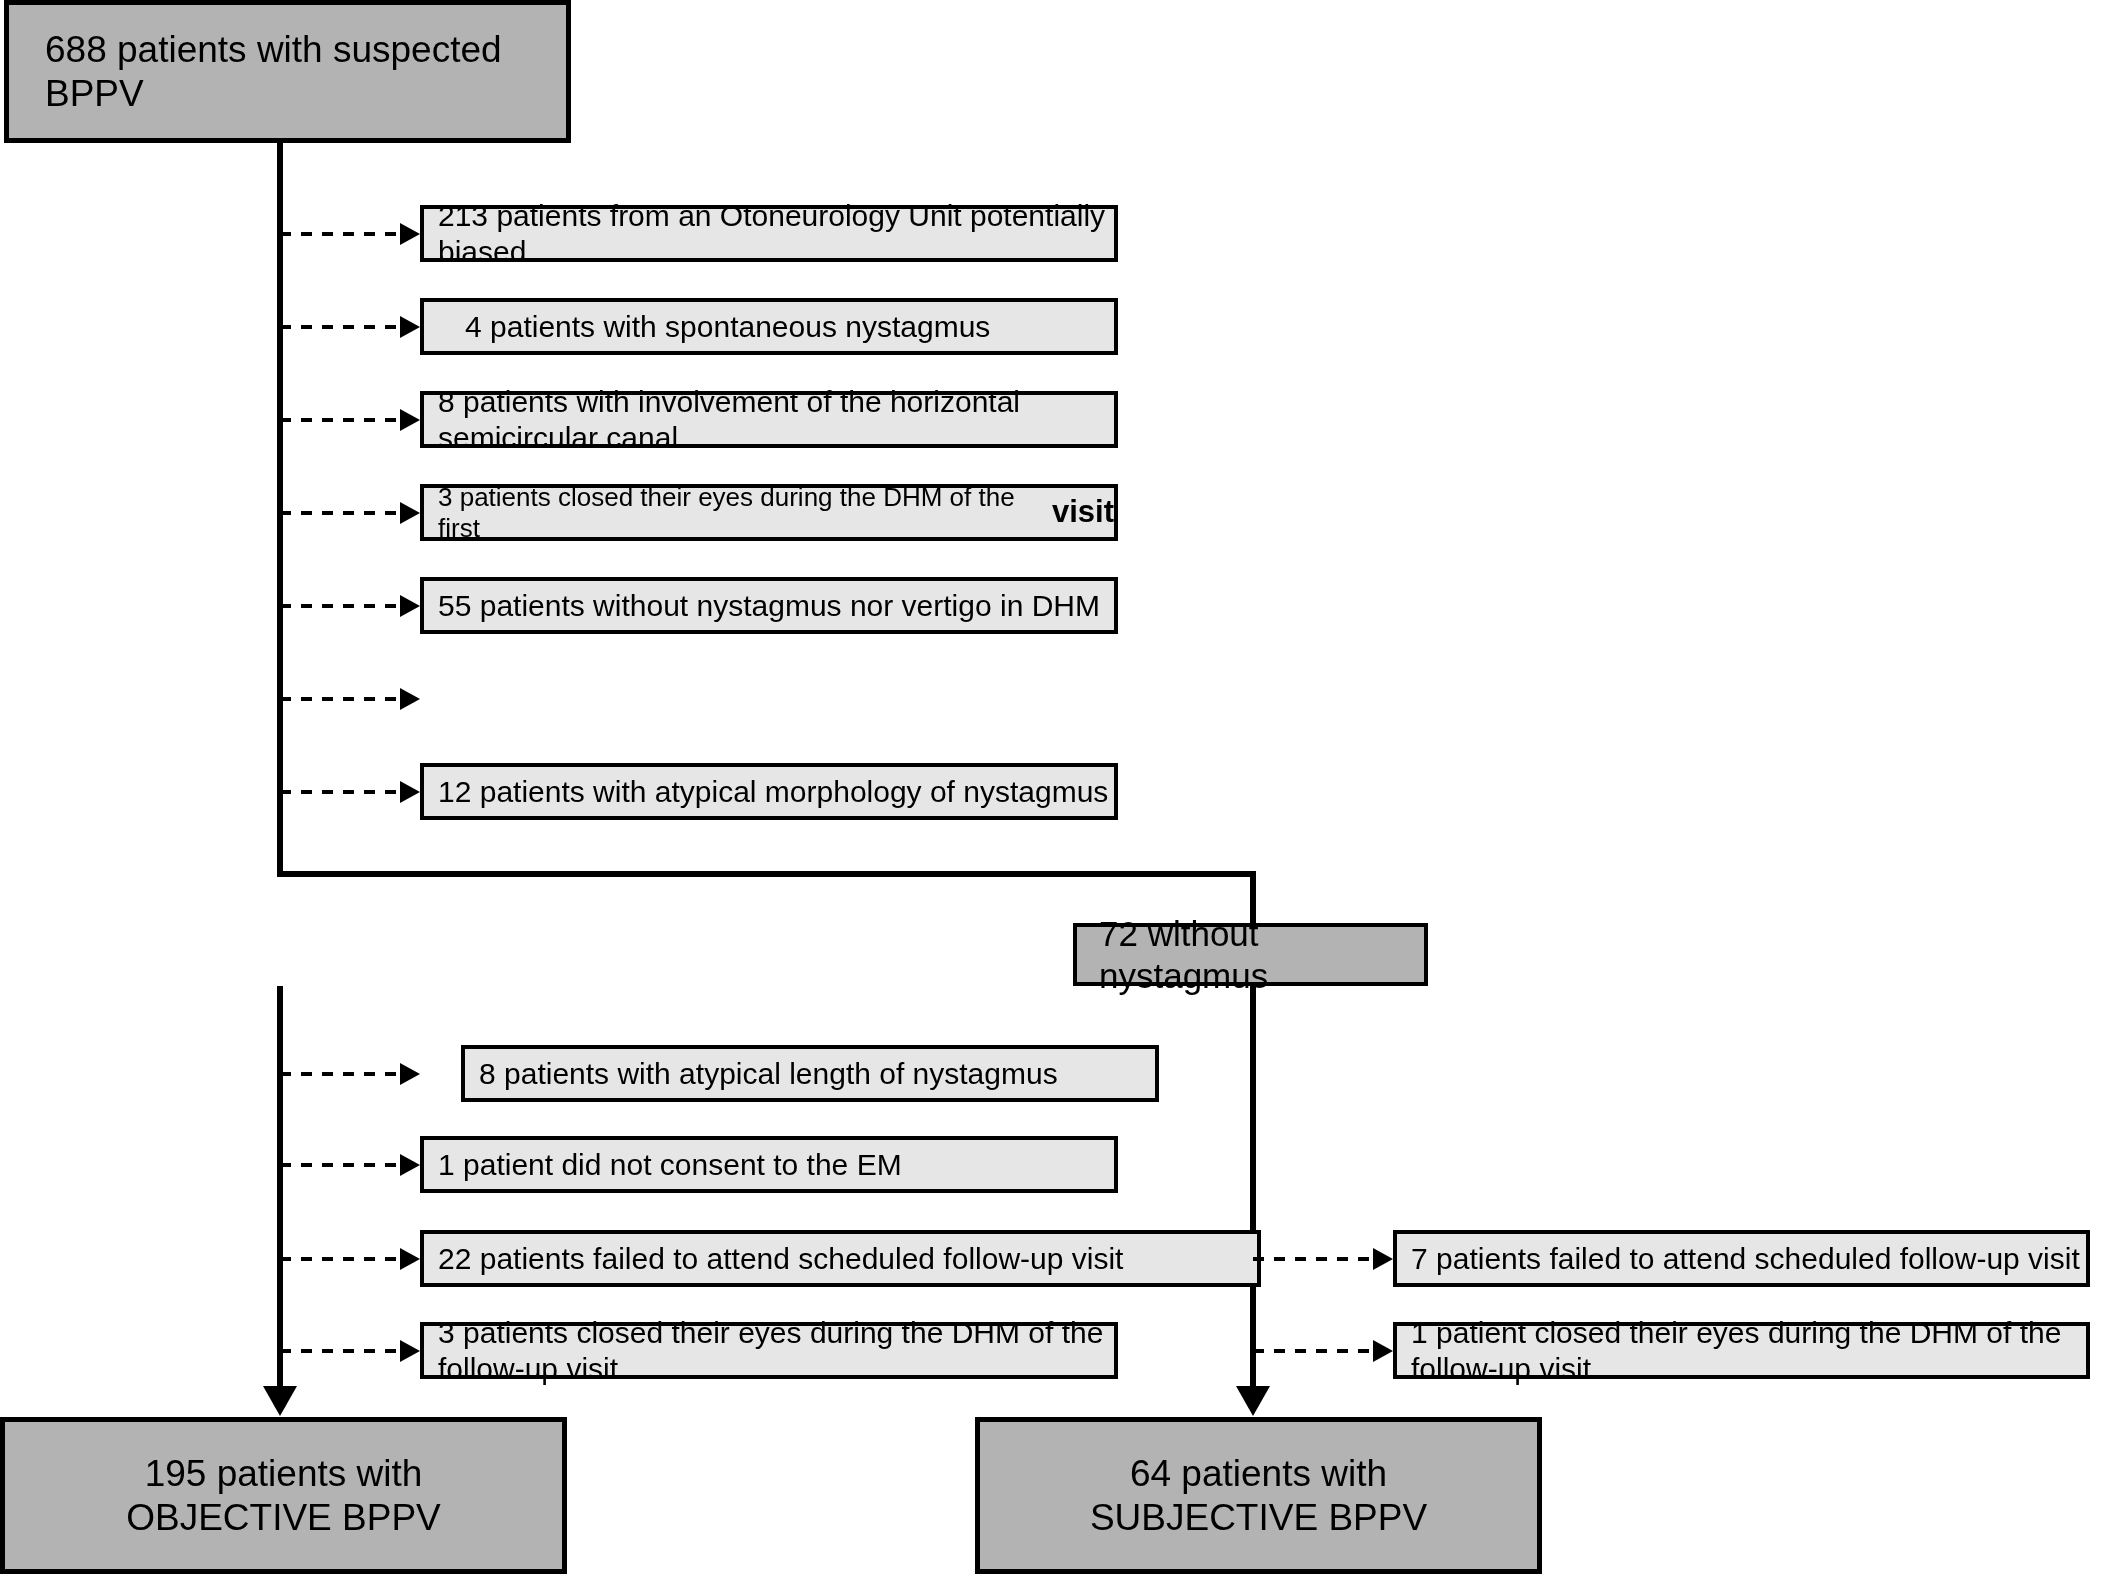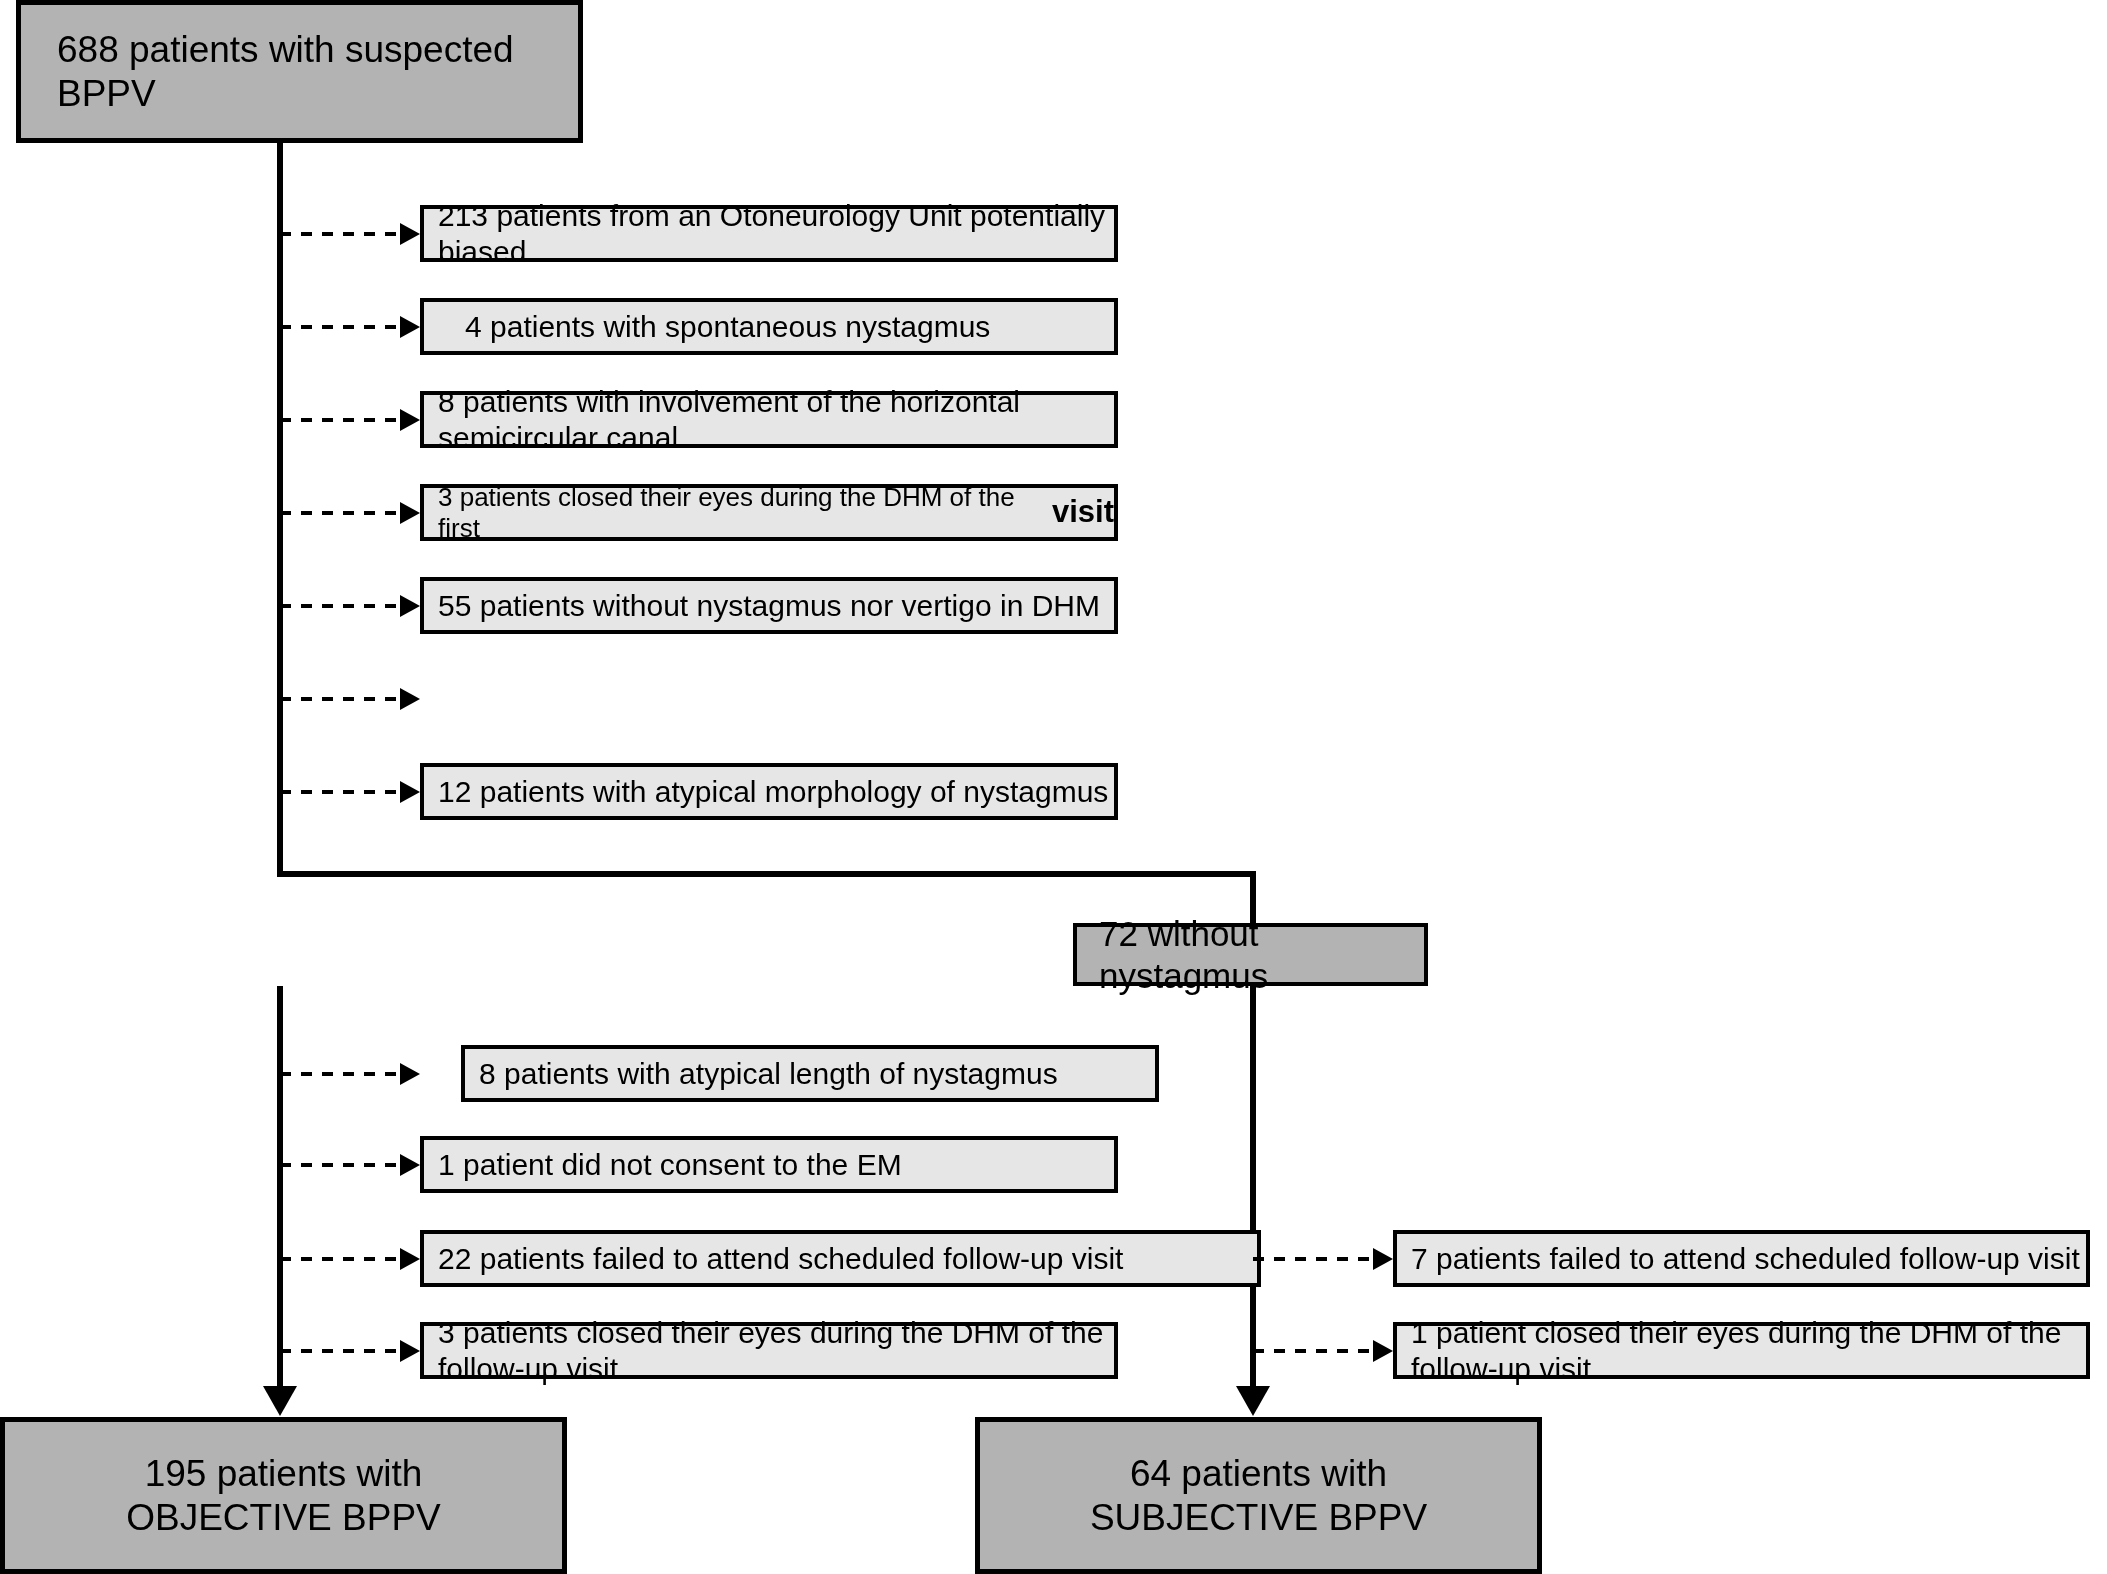--- a/index.html
+++ b/index.html
@@ -105,21 +105,21 @@
     border-left: 17px solid transparent;
     border-right: 17px solid transparent;
     border-top: 30px solid #000000;
   }
 </style>
 </head>
 <body>
 
 <div id="canvas">
 
-  <div class="node primary left-flush" style="left:16px; top:0px; width:567px; height:143px;padding-left:36px;">
+  <div class="node primary left-flush" style="left:4px; top:0px; width:567px; height:143px;padding-left:36px;">
     <span class="txt">688 patients with suspected BPPV</span>
   </div>
 
   <div class="vline" style="left:277px; top:143px; height:734px;"></div>
 
   <div class="dashline" style="left:280px; top:232px; width:122px;"></div>
   <div class="arrow-right" style="left:400px; top:223px;"></div>
   <div class="node exclusion" style="left:420px; top:205px; width:698px; height:57px;">
     <span class="txt">213 patients from an Otoneurology Unit potentially biased</span>
   </div>

